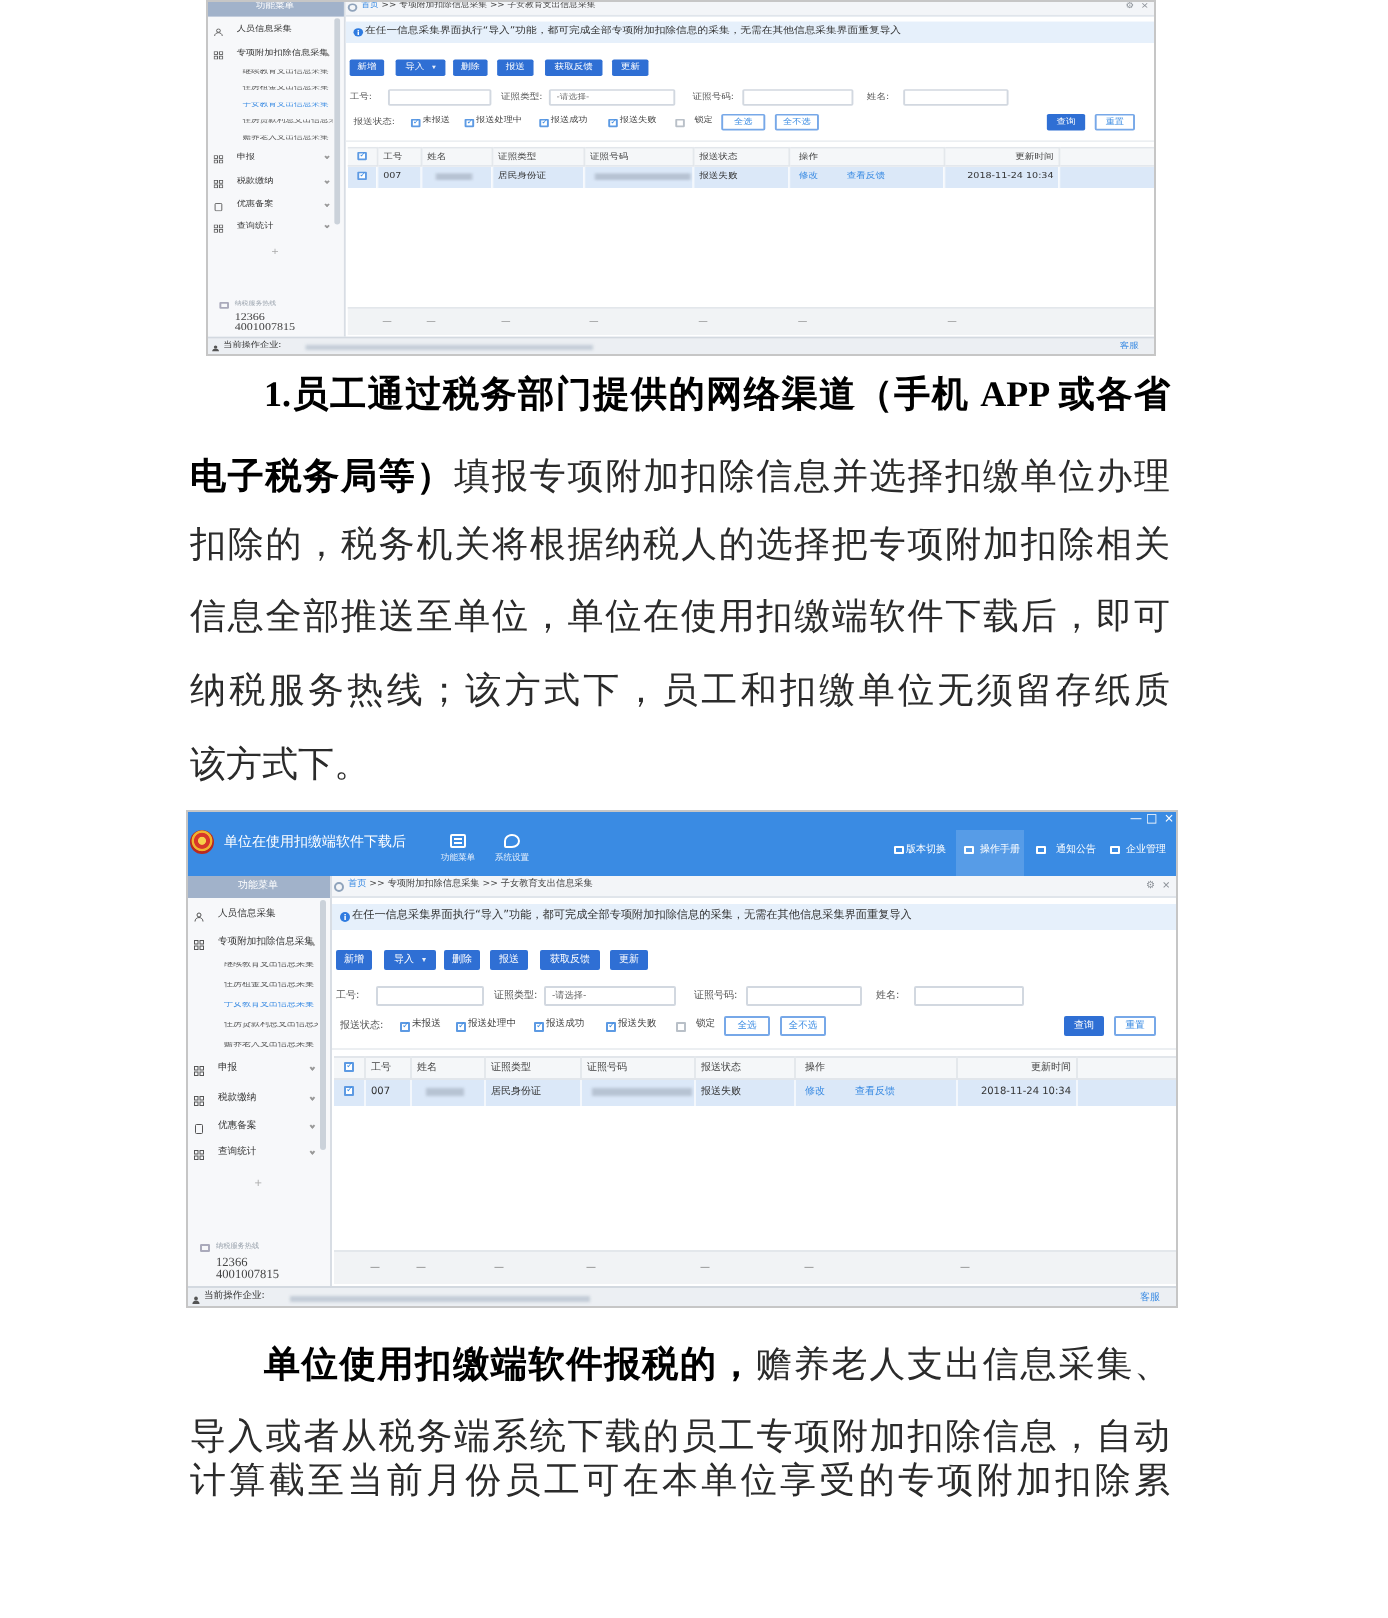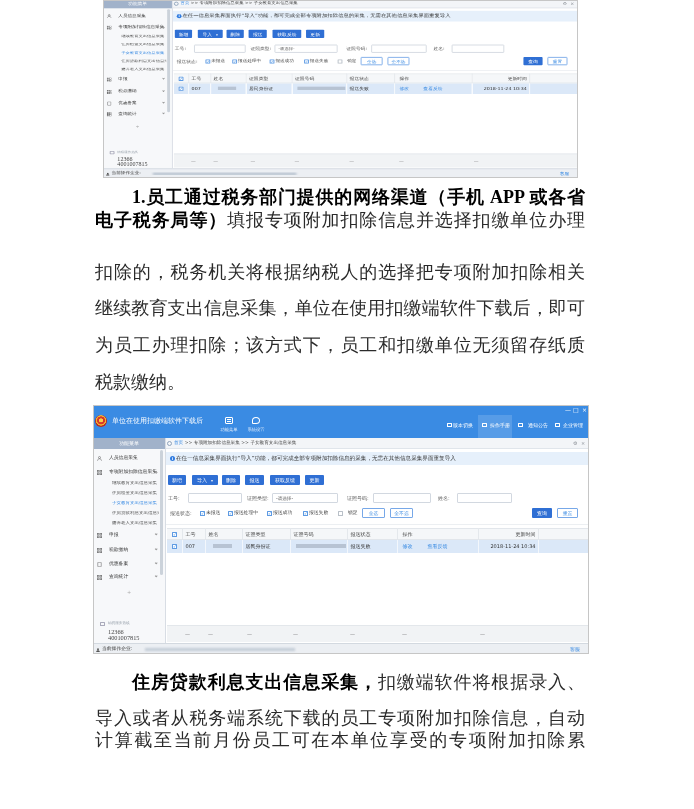--- a/index.html
+++ b/index.html
@@ -97,38 +97,38 @@
 .blur{display:inline-block;height:4px;background:#b7c3d3;filter:blur(0.7px);vertical-align:middle}
 .gfoot{position:absolute;left:1px;top:187px;width:421px;height:17px;background:#f1f3f5;border-top:0.6px solid #e3e7eb}
 .gfoot span{position:absolute;top:6px;font-size:5px;color:#777;line-height:1}
 </style>
 </head>
 <body>
 
 <div class="line ind" style="top:185px">
   <span class="bs">1.员工通过税务部门提供的网络渠道（手机 APP 或各省</span>
 </div>
-<div class="line full" style="top:208px">
+<div class="line full" style="top:226px">
   <span class="bs">电子税务局等）</span><span>填报专项附加扣除信息并选择扣缴单位办理</span>
 </div>
 <div class="line full" style="top:260px">
   <span>扣除的，税务机关将根据纳税人的选择把专项附加扣除相关</span>
 </div>
 <div class="line full" style="top:296px">
-  <span>继续教育支出信息采集，单位在使用扣缴端软件下载后，即可</span>
+  <span>信息全部推送至单位，单位在使用扣缴端软件下载后，即可</span>
 </div>
 <div class="line full" style="top:333px">
-  <span>为员工办理扣除；该方式下，员工和扣缴单位无须留存纸质</span>
+  <span>纳税服务热线；该方式下，员工和扣缴单位无须留存纸质</span>
 </div>
 <div class="line full last" style="top:370px">
-  <span>税款缴纳。</span>
+  <span>该方式下。</span>
 </div>
 
 <div class="line ind" style="top:670px">
-  <span class="bh">住房贷款利息支出信息采集，</span><span>扣缴端软件将根据录入、</span>
+  <span class="bh">单位使用扣缴端软件报税的，</span><span>赡养老人支出信息采集、</span>
 </div>
 <div class="line full" style="top:706px">
   <span>导入或者从税务端系统下载的员工专项附加扣除信息，自动</span>
 </div>
 <div class="line full" style="top:728px">
   <span>计算截至当前月份员工可在本单位享受的专项附加扣除累</span>
 </div>
 
 <div class="fig" id="fig1">
 <div class="app">

